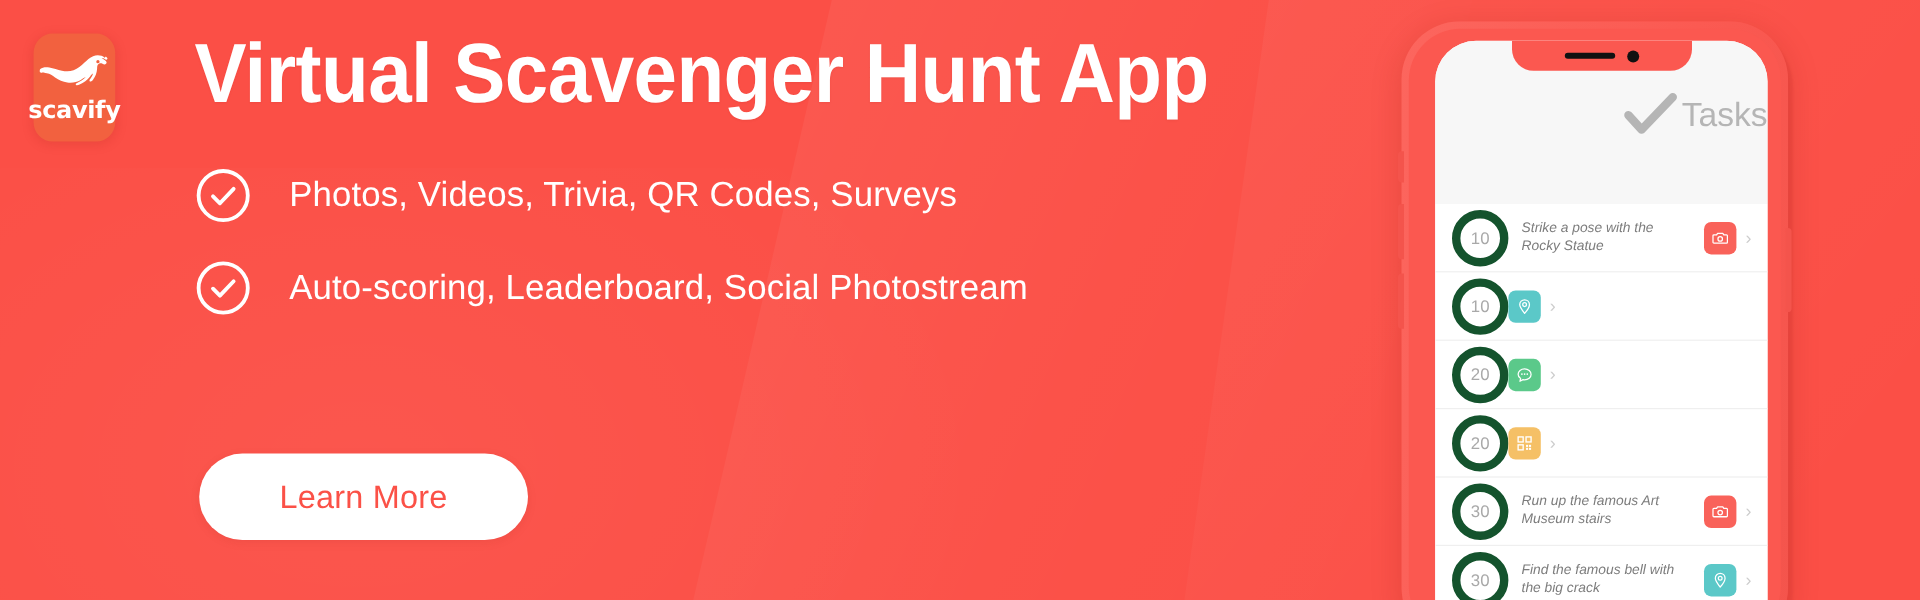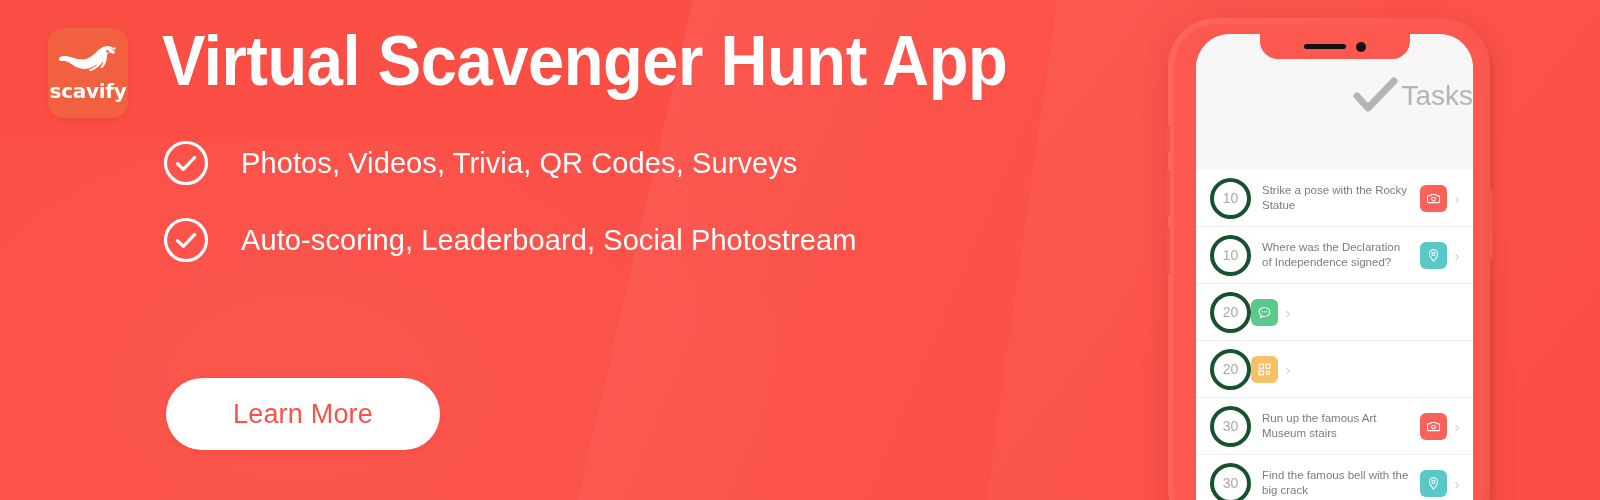--- a/index.html
+++ b/index.html
@@ -39,29 +39,28 @@
     bottom: -260px; left: -60px;
     width: 900px; height: 620px;
     background: radial-gradient(ellipse at 40% 40%, rgba(255,255,255,0.045) 0%, rgba(255,255,255,0) 70%);
     pointer-events: none;
   }
 
   
   .logo-tile {
     position: absolute;
     left: 28px; top: 28px;
-    width: 80px; height: 90px;
+    width: 68px; height: 90px;
     background: #F2613F;
     border-radius: 16px;
     box-shadow: 0 2px 10px rgba(150,25,15,0.16);
     display: flex;
     flex-direction: column;
     align-items: center;
     justify-content: center;
-    margin-left: 20px;
   }
   .logo-mark { width: 58px; height: 34px; display:block; }
   .logo-word {
     color: #ffffff;
     font-size: 20px;
     font-weight: bold;
     letter-spacing: -0.3px;
     margin-top: 1px;
     font-family: "DejaVu Sans", sans-serif;
   }
@@ -226,37 +225,38 @@
     display: flex;
     align-items: center;
     height: 57px;
     padding: 0 8px 0 14px;
     border-bottom: 1px solid #EFEFEF;
     box-sizing: border-box;
   }
   .task-points {
     flex: 0 0 33px;
     width: 33px; height: 33px;
-    border: 4px solid #14532d;
+    border: 7px solid #14532d;
     border-radius: 50%;
     color: #A9A9A9;
     font-size: 14px;
     display: flex;
     align-items: center;
     justify-content: center;
     font-family: "Liberation Sans", sans-serif;
   }
   .task-label {
     flex: 1 1 auto;
     color: #7C7C7C;
     font-size: 11.5px;
     line-height: 1.28;
     margin-left: 11px;
     margin-right: 8px;
     font-family: "Liberation Sans", sans-serif;
+    font-style: italic;
   }
   .task-icon {
     flex: 0 0 27px;
     width: 27px; height: 27px;
     border-radius: 6px;
     display: flex;
     align-items: center;
     justify-content: center;
   }
   .task-chevron {
@@ -343,21 +343,20 @@
               <svg viewBox="0 0 20 20" width="15" height="15">
                   <path d="M3 6.2h3l1.1-1.6h5.8L14 6.2h3a1 1 0 011 1v7.3a1 1 0 01-1 1H3a1 1 0 01-1-1V7.2a1 1 0 011-1z" fill="none" stroke="#fff" stroke-width="1.4" stroke-linejoin="round"></path>
                   <circle cx="10" cy="10.8" r="2.5" fill="none" stroke="#fff" stroke-width="1.4"></circle>
                 </svg>
             </div>
             <div class="task-chevron">›</div>
           </div>
 
           <div class="task-row">
             <div class="task-points">10</div>
-            <div class="task-label">Where was the Declaration of Independence signed?</div>
             <div class="task-icon" style="background:#5BC8C8">
               <svg viewBox="0 0 20 20" width="15" height="15">
                   <path d="M10 2.4c-3 0-5.4 2.4-5.4 5.4 0 4 5.4 9.8 5.4 9.8s5.4-5.8 5.4-9.8c0-3-2.4-5.4-5.4-5.4z" fill="none" stroke="#fff" stroke-width="1.4" stroke-linejoin="round"></path>
                   <circle cx="10" cy="7.8" r="2.1" fill="none" stroke="#fff" stroke-width="1.4"></circle>
                 </svg>
             </div>
             <div class="task-chevron">›</div>
           </div>
 
           <div class="task-row">

